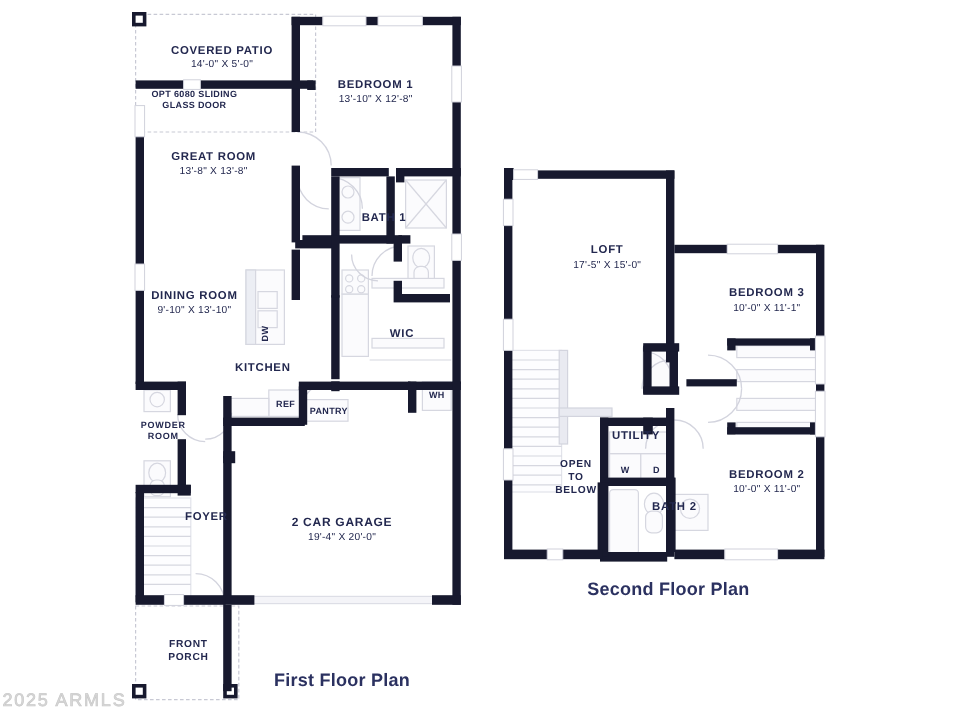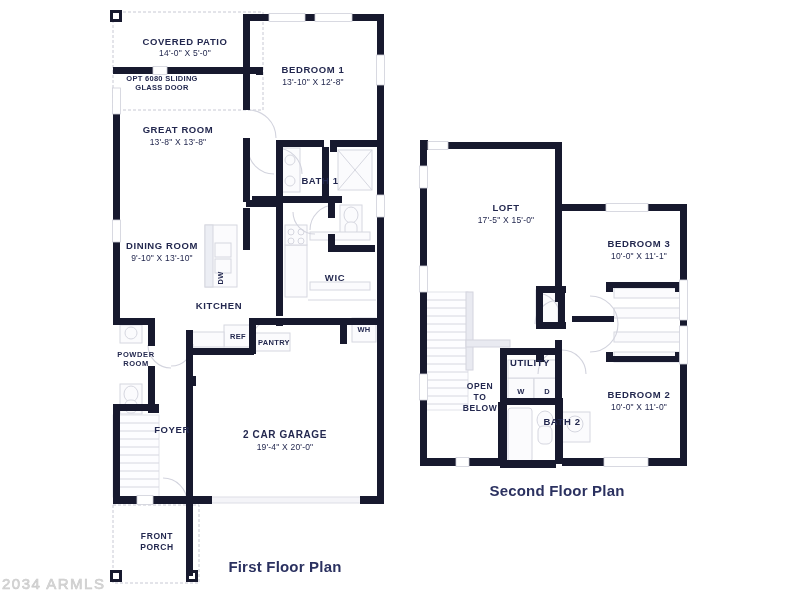--- a/index.html
+++ b/index.html
@@ -411,14 +411,14 @@
       <text class="rm-name" x="480" y="400" font-size="8.5">TO</text>
       <text class="rm-name" x="480" y="411" font-size="8.5">BELOW</text>
 
       <text class="tiny-lbl" x="521" y="394" font-size="7.5">W</text>
       <text class="tiny-lbl" x="547" y="394" font-size="7.5">D</text>
 
       <text class="plan-title" x="557" y="496" font-size="15">Second Floor Plan</text>
     </g>
   </svg>
 
-  <div class="watermark">2034 ARMLS</div>
+  <div class="watermark">2025 ARMLS</div>
 </div>
 
 </body></html>

